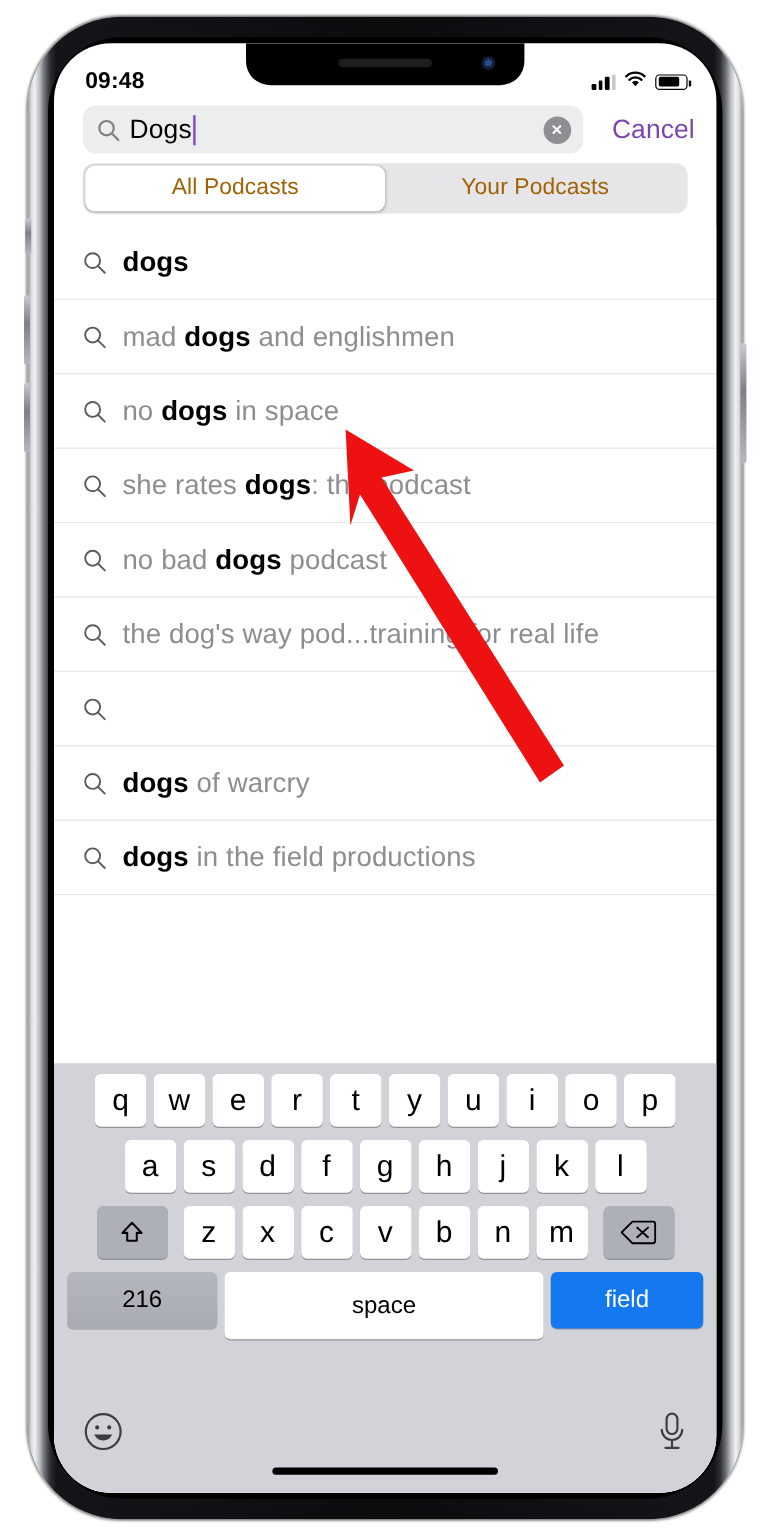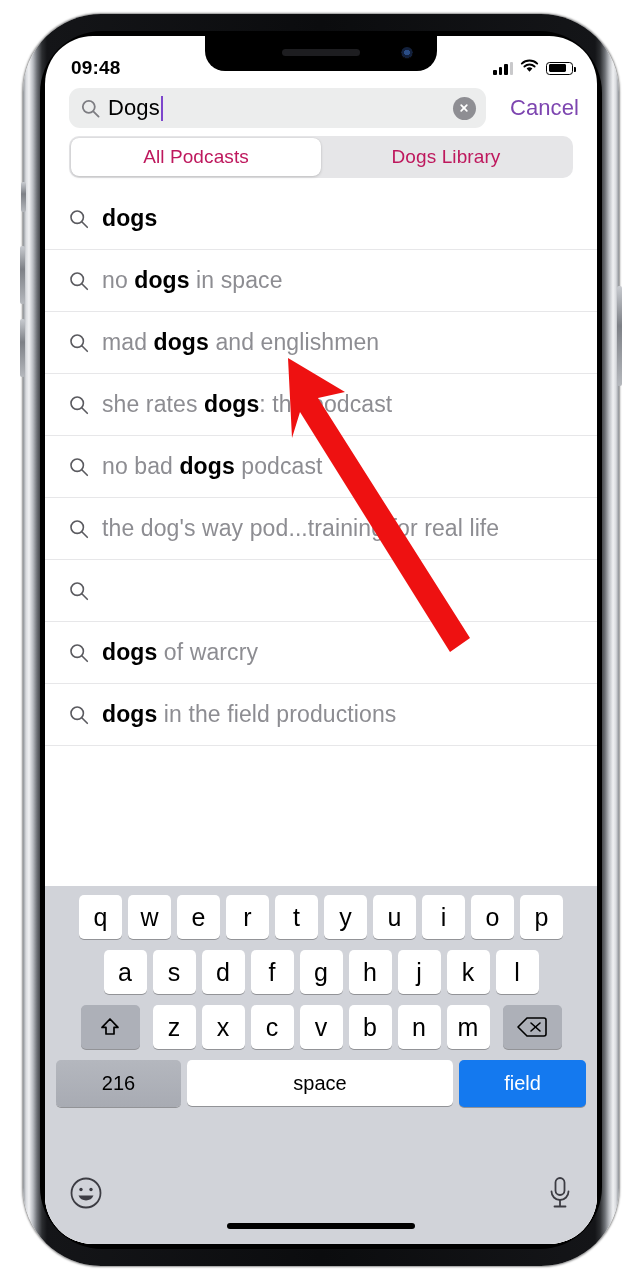--- a/index.html
+++ b/index.html
@@ -143,21 +143,21 @@
   
   #segmented-control {
     position: absolute; top: 100px; left: 24px; right: 24px;
     height: 42px;
     background: #e6e6e8; border-radius: 10px;
     display: flex; padding: 2px;
     z-index: 10;
   }
   .segment {
     flex: 1; display: flex; align-items: center; justify-content: center;
-    font-size: 19px; color: #be185d; border-radius: 8px;
+    font-size: 19px; color: #a16207; border-radius: 8px;
     letter-spacing: .1px;
   }
   .segment.selected {
     background: #ffffff;
     box-shadow: 0 1px 3px rgba(0,0,0,.17), 0 0 1px rgba(0,0,0,.12);
   }
 
   
   #suggestion-list {
     position: absolute; top: 152px; left: 0; right: 0; bottom: 0;
@@ -202,21 +202,21 @@
   #kb-row-2 { padding: 0 22px; }
   .key-wide { background: #adb0b8; box-shadow: 0 1px 0 rgba(0,0,0,.30); }
   #key-shift { width: 59px; margin-right: 10px; }
   #key-backspace { width: 59px; margin-left: 10px; }
   #kb-row-4 { margin-bottom: 0; padding: 0 6px; }
   #key-123 {
     width: 125px; height: 47px; font-size: 20px;
     background: linear-gradient(180deg,#b4b7be,#a8abb3);
   }
   #key-space {
-    flex: 1; height: 46px; font-size: 20px; background: #fff;
+    flex: 1; height: 56px; font-size: 20px; background: #fff;
     max-width: 266px;
   }
   #key-search {
     width: 127px; height: 47px; font-size: 20px;
     background: #1479ef; color: #fff;
   }
   
   #kb-bottom {
     position: absolute; left: 0; right: 0; bottom: 0; height: 84px;
     display: flex; align-items: flex-start; padding: 16px 24px 0 24px;
@@ -291,50 +291,50 @@
           <line x1="3.2" y1="3.2" x2="8.8" y2="8.8" stroke="#fff" stroke-width="1.8" stroke-linecap="round"></line>
           <line x1="8.8" y1="3.2" x2="3.2" y2="8.8" stroke="#fff" stroke-width="1.8" stroke-linecap="round"></line>
         </svg>
       </span>
     </div>
     <div id="cancel-button">Cancel</div>
   </div>
 
   <div id="segmented-control">
     <div class="segment selected">All Podcasts</div>
-    <div class="segment">Dogs Library</div>
+    <div class="segment">Your Podcasts</div>
   </div>
 
   <div id="suggestion-list">
       <div class="suggestion-row">
         <span class="row-glyph">
       <svg width="20" height="20" viewBox="0 0 20 20">
         <circle cx="8.2" cy="8.2" r="6.2" stroke="#5a5a5f" stroke-width="1.6" fill="none"></circle>
         <line x1="12.8" y1="12.8" x2="18.3" y2="18.3" stroke="#5a5a5f" stroke-width="1.6" stroke-linecap="round"></line>
       </svg>
         </span>
         <span class="row-text"><b>dogs</b></span>
       </div>
       <div class="suggestion-row">
         <span class="row-glyph">
       <svg width="20" height="20" viewBox="0 0 20 20">
         <circle cx="8.2" cy="8.2" r="6.2" stroke="#5a5a5f" stroke-width="1.6" fill="none"></circle>
         <line x1="12.8" y1="12.8" x2="18.3" y2="18.3" stroke="#5a5a5f" stroke-width="1.6" stroke-linecap="round"></line>
       </svg>
         </span>
+        <span class="row-text">mad <b>dogs</b> and englishmen</span>
+      </div>
+      <div class="suggestion-row">
+        <span class="row-glyph">
+      <svg width="20" height="20" viewBox="0 0 20 20">
+        <circle cx="8.2" cy="8.2" r="6.2" stroke="#5a5a5f" stroke-width="1.6" fill="none"></circle>
+        <line x1="12.8" y1="12.8" x2="18.3" y2="18.3" stroke="#5a5a5f" stroke-width="1.6" stroke-linecap="round"></line>
+      </svg>
+        </span>
         <span class="row-text">no <b>dogs</b> in space</span>
-      </div>
-      <div class="suggestion-row">
-        <span class="row-glyph">
-      <svg width="20" height="20" viewBox="0 0 20 20">
-        <circle cx="8.2" cy="8.2" r="6.2" stroke="#5a5a5f" stroke-width="1.6" fill="none"></circle>
-        <line x1="12.8" y1="12.8" x2="18.3" y2="18.3" stroke="#5a5a5f" stroke-width="1.6" stroke-linecap="round"></line>
-      </svg>
-        </span>
-        <span class="row-text">mad <b>dogs</b> and englishmen</span>
       </div>
       <div class="suggestion-row">
         <span class="row-glyph">
       <svg width="20" height="20" viewBox="0 0 20 20">
         <circle cx="8.2" cy="8.2" r="6.2" stroke="#5a5a5f" stroke-width="1.6" fill="none"></circle>
         <line x1="12.8" y1="12.8" x2="18.3" y2="18.3" stroke="#5a5a5f" stroke-width="1.6" stroke-linecap="round"></line>
       </svg>
         </span>
         <span class="row-text">she rates <b>dogs</b>: the podcast</span>
       </div>

